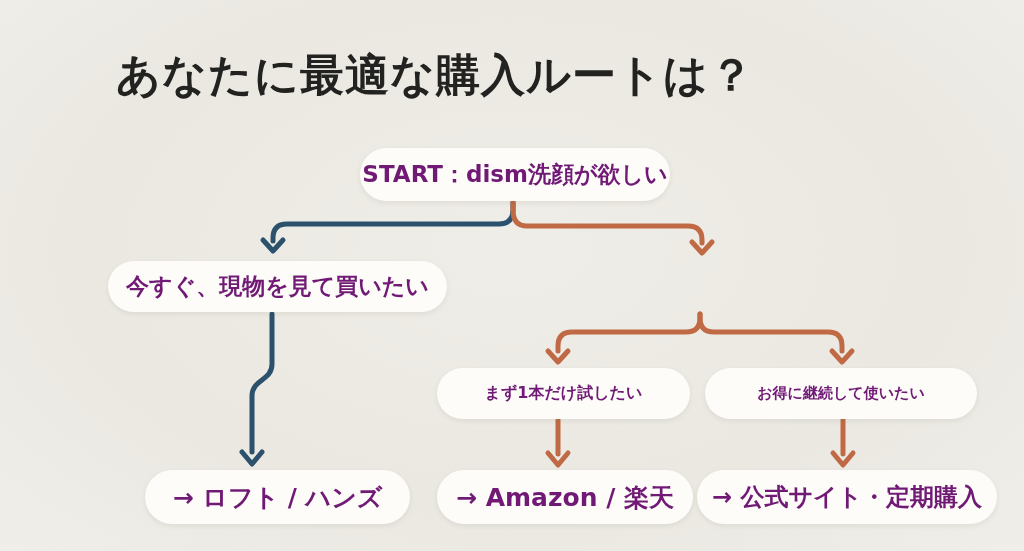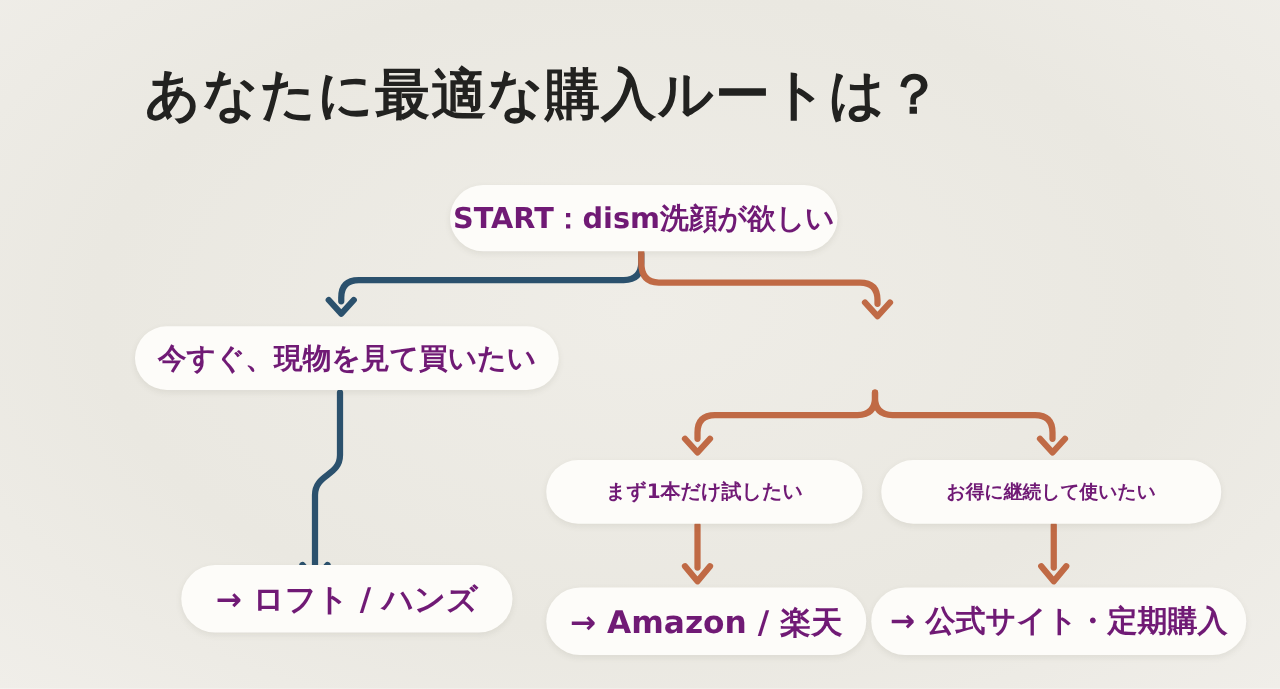--- a/index.html
+++ b/index.html
@@ -27,21 +27,21 @@
     box-shadow:0 2px 5px rgba(90,85,70,0.10);
     display:flex;align-items:center;justify-content:center;
     font-weight:bold;color:#701a75;
     white-space:nowrap;
   }
   .node-start   {left:360px;top:148px;width:310px;height:53px;font-size:23px;}
   .node-instore {left:108px;top:261px;width:339px;height:51px;font-size:23px;}
   .node-online  {left:580px;top:261px;width:263px;height:53px;font-size:23px;}
   .node-try     {left:437px;top:368px;width:253px;height:51px;font-size:16px;}
   .node-sub     {left:705px;top:368px;width:272px;height:51px;font-size:15px;}
-  .node-loft    {left:145px;top:452px;width:265px;height:54px;font-size:25px;}
+  .node-loft    {left:145px;top:470px;width:265px;height:54px;font-size:25px;}
   .node-amazon  {left:437px;top:470px;width:256px;height:54px;font-size:25px;}
   .node-official{left:697px;top:470px;width:300px;height:54px;font-size:24px;}
 </style>
 </head>
 <body>
 
 <div class="canvas">
 
   <div class="page-title" style="color: rgb(34, 34, 32);">あなたに最適な購入ルートは？</div>
 

